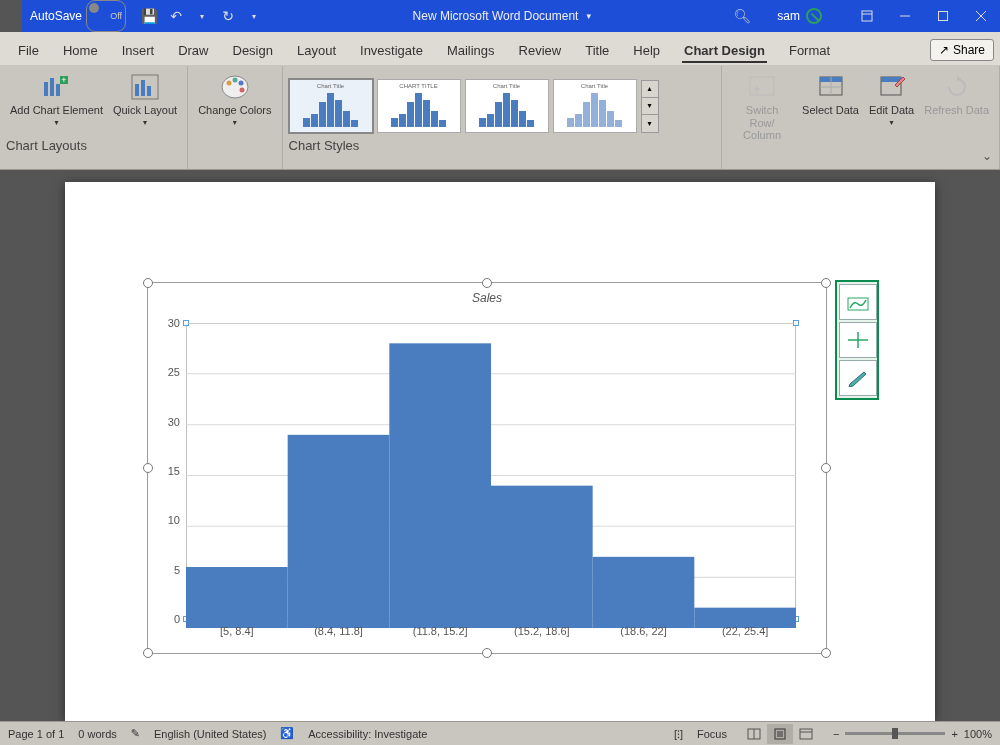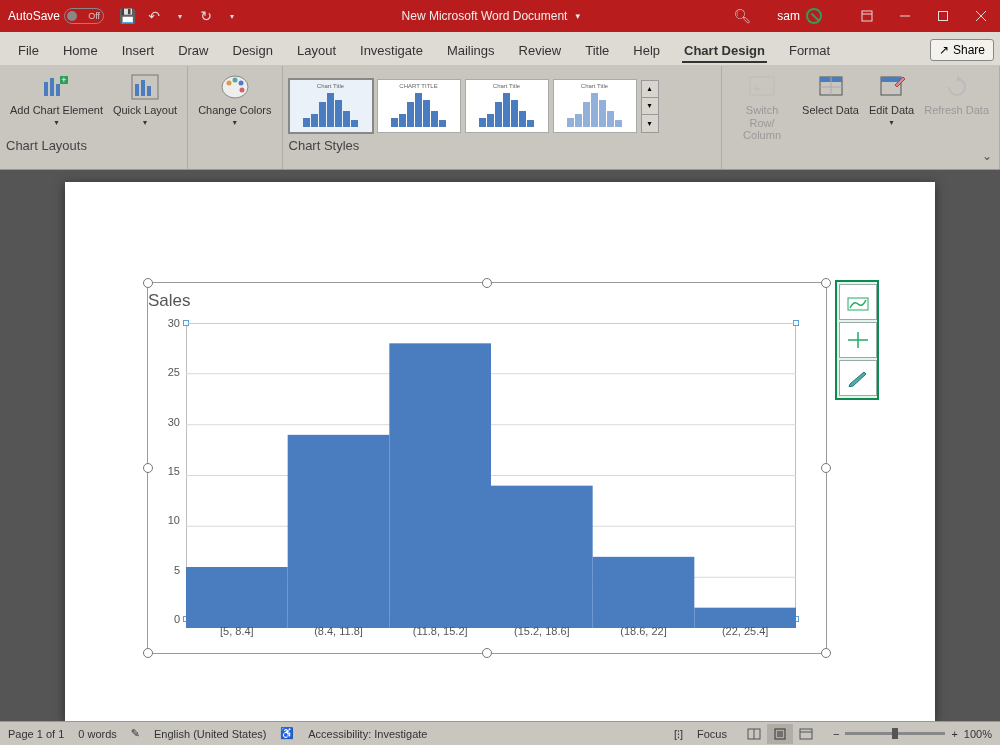--- a/index.html
+++ b/index.html
@@ -1,21 +1,21 @@
 <!DOCTYPE html>
 <html><head>
 <meta charset="utf-8">
 <style>
   * { box-sizing: border-box; margin: 0; padding: 0; font-family: "Segoe UI", Arial, sans-serif; }
   html, body { width: 1000px; height: 745px; overflow: hidden; background: #555; }
   
   
-  .titlebar { height: 32px; background: #b91c1c; display: flex; align-items: center; color: #fff; font-size: 12px; }
+  .titlebar { height: 32px; background: #1d4ed8; display: flex; align-items: center; color: #fff; font-size: 12px; margin-left: 22px; }
   .autosave { display: flex; align-items: center; gap: 4px; padding: 0 8px; }
-  .autosave-toggle { display: inline-flex; align-items: center; border: 1px solid #888; border-radius: 9px; height: 16px; width: 40px; font-size: 9px; justify-content: flex-end; padding: 0 3px; color:#ccc; position: relative; text-align: center;}
+  .autosave-toggle { display: inline-flex; align-items: center; border: 1px solid #888; border-radius: 9px; height: 32px; width: 40px; font-size: 9px; justify-content: flex-end; padding: 0 3px; color:#ccc; position: relative; text-align: center;}
   .autosave-toggle::before { content:""; position:absolute; left:2px; top:2px; width:10px; height:10px; border-radius:50%; background:#888;}
   .qat { display: flex; align-items: center; gap: 2px; padding: 0 4px; }
   .qat-btn { width: 24px; height: 28px; display:flex; align-items:center; justify-content:center; color:#ddd; cursor:pointer; font-size:14px;}
   .titlebar-center { flex:1; display:flex; justify-content:center; align-items:center; gap:6px; color:#eee;}
   .titlebar-center .dd{font-size:9px; margin-left:2px;}
   .search-area{ display:flex; align-items:center; gap:18px; padding-right:0;}
   .search-icon{ color:#ccc; font-size:14px; }
   .user{ display:flex; align-items:center; gap:6px; padding:0 8px;}
   .user-badge{ width:16px; height:16px; border-radius:50%; border:2px solid #2e9e5b; position:relative;}
   .user-badge::after{content:""; position:absolute; left:2px; top:6px; width:10px; height:2px; background:#2e9e5b; transform:rotate(45deg);}
@@ -55,21 +55,21 @@
   .docarea{ height: calc(745px - 32px - 34px - 104px - 24px); background:#555; display:flex; justify-content:center; overflow:hidden; padding-top:12px;}
   .page{ width:870px; height:540px; background:#fff; box-shadow:0 2px 10px rgba(0,0,0,0.5); position:relative;}
 
   
   .chart-select{ position:absolute; left:82px; top:100px; width:680px; height:372px; border:1px solid #9a9a9a;}
   .chart-select .handle{ position:absolute; width:10px; height:10px; border:1px solid #777; background:#fff; border-radius:50%;}
   .handle.tl{left:-5px;top:-5px;} .handle.tm{left:50%;top:-5px;margin-left:-5px;} .handle.tr{right:-5px;top:-5px;}
   .handle.ml{left:-5px;top:50%;margin-top:-5px;} .handle.mr{right:-5px;top:50%;margin-top:-5px;}
   .handle.bl{left:-5px;bottom:-5px;} .handle.bm{left:50%;bottom:-5px;margin-left:-5px;} .handle.br{right:-5px;bottom:-5px;}
 
-  .chart-title{ font-size:17px; color:#555; padding:8px 0 4px;}
+  .chart-title{ text-align:center; font-size:12px; color:#555; padding:8px 0 4px;font-style:italic;}
   .plot-wrap{ position:absolute; left:38px; right:30px; top:40px; bottom:34px; }
   .plot-border{position:absolute; inset:0; border:1px solid #bfbfbf;}
   .plot-corner{position:absolute;width:6px;height:6px;border:1px solid #59a0d8;background:#fff;}
   .pc-tl{left:-3px;top:-3px}.pc-tr{right:-3px;top:-3px}.pc-bl{left:-3px;bottom:-3px}.pc-br{right:-3px;bottom:-3px}
   .plot{ position:absolute; inset:0; }
   .grid line{ stroke:#d9d9d9; stroke-width:1;}
   .bars rect{ fill:#4a7cc0;}
   .ytick{ position:absolute; right:100%; padding-right:6px; font-size:11px; color:#555; transform:translateY(-50%);}
   .xtick{ position:absolute; top:100%; padding-top:6px; font-size:11px; color:#555; transform:translateX(-50%); white-space:nowrap;}
 

